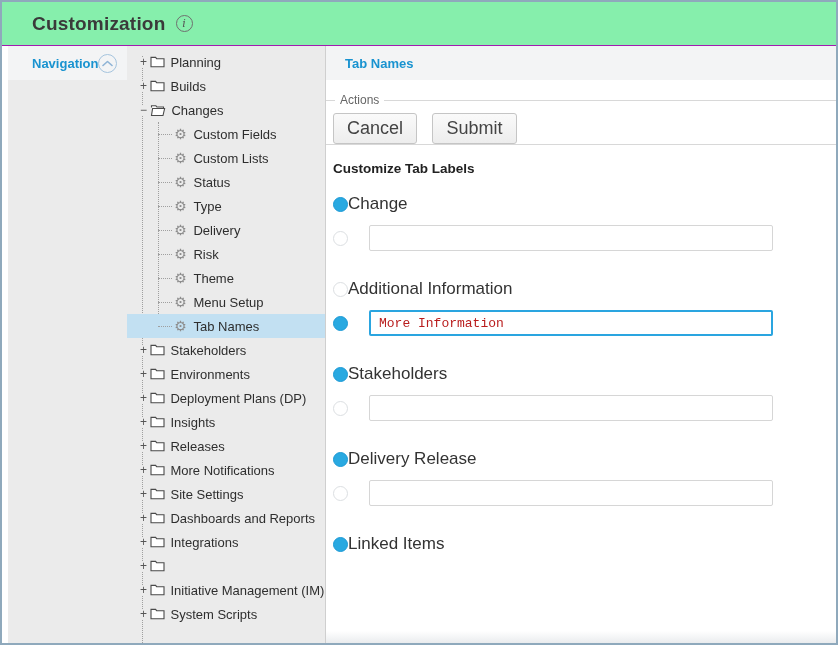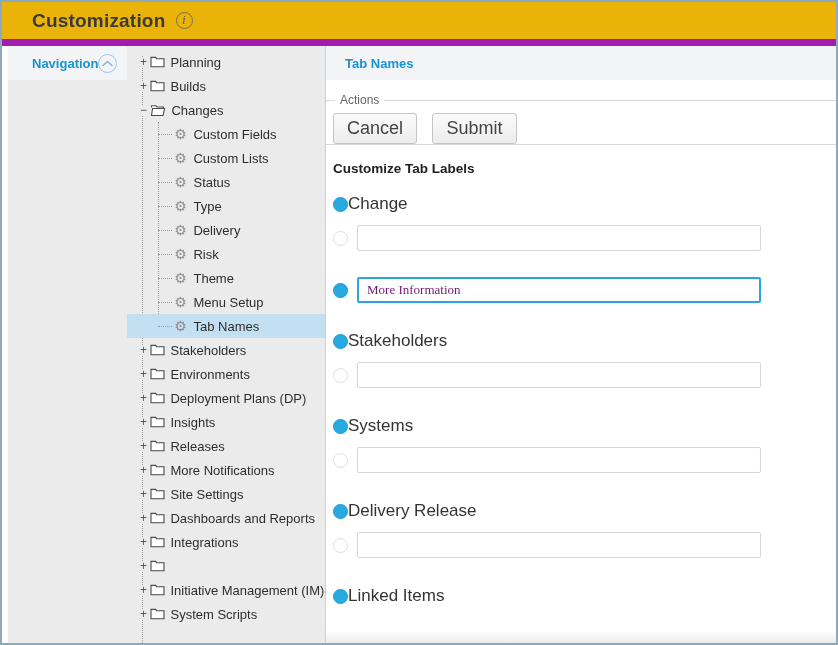--- a/index.html
+++ b/index.html
@@ -9,22 +9,22 @@
   .page {
     width:838px; height:645px;
     border:2px solid #8fa9bc;
     background:#fff;
     overflow:hidden;
     position:relative;
   }
 
   
   .title-bar {
-    height:44px; background:#eab308;
-    border-bottom:7px solid #a21caf;
+    height:44px; background:#86efac;
+    border-bottom:1px solid #a21caf;
     display:flex; align-items:center;
     padding-left:30px;
   }
   .title-bar h1 { font-size:19px; font-weight:bold; color:#3a3a3a; letter-spacing:.2px; }
   .info-icon {
     margin-left:10px; width:17px; height:17px; border:1.5px solid #6f6f6f;
     border-radius:50%; display:inline-flex; align-items:center; justify-content:center;
     font-family:"DejaVu Serif",serif; font-style:italic; font-size:11px; color:#555;
     line-height:1; cursor:pointer;
   }
@@ -103,23 +103,23 @@
   .input-row { margin-top:9px; height:26px; }
 
   .radio {
     width:15px; height:15px; border-radius:50%; flex:0 0 15px;
     background:#fff; border:1px solid #dcdfe2; cursor:pointer;
   }
   .radio.checked { background:#29a9e1; border-color:#1d9ad6; }
   .choice-label { font-size:17px; color:#333; }
 
   .custom-input {
-    margin-left:9px; width:404px; height:26px;
+    margin-left:21px; width:404px; height:26px;
     border:1px solid #d6d6d6; border-radius:2px;
-    font-family:Liberation Serif, serif; font-size:13px; color:#701a75;
+    font-family:Liberation Mono, monospace; font-size:13px; color:#b91c1c;
     padding:0 8px; outline:none; background:#fff;
   }
   .custom-input.focused { border:2px solid #2aa5e0; }
 </style>
 </head>
 <body>
 
 <div class="page">
 
   <div class="title-bar">
@@ -331,58 +331,52 @@
               <div class="choice-row">
                 <span class="radio checked"></span>
                 <span class="choice-label">Change</span>
               </div>
               <div class="choice-row input-row">
                 <span class="radio"></span>
                 <input class="custom-input" style="">
               </div>
             </div>
             <div class="tab-group">
+              <div class="choice-row">
+                <span class="radio"></span>
+                <span class="choice-label">Additional Information</span>
+              </div>
               <div class="choice-row input-row">
                 <span class="radio checked"></span>
                 <input class="custom-input focused" value="More Information" style="">
               </div>
             </div>
             <div class="tab-group">
               <div class="choice-row">
                 <span class="radio checked"></span>
                 <span class="choice-label">Stakeholders</span>
               </div>
               <div class="choice-row input-row">
                 <span class="radio"></span>
                 <input class="custom-input" style="">
               </div>
             </div>
             <div class="tab-group">
               <div class="choice-row">
                 <span class="radio checked"></span>
-                <span class="choice-label">Systems</span>
+                <span class="choice-label">Delivery Release</span>
               </div>
               <div class="choice-row input-row">
                 <span class="radio"></span>
                 <input class="custom-input" style="">
               </div>
             </div>
             <div class="tab-group">
               <div class="choice-row">
                 <span class="radio checked"></span>
-                <span class="choice-label">Delivery Release</span>
-              </div>
-              <div class="choice-row input-row">
-                <span class="radio"></span>
-                <input class="custom-input" style="">
-              </div>
-            </div>
-            <div class="tab-group">
-              <div class="choice-row">
-                <span class="radio checked"></span>
                 <span class="choice-label">Linked Items</span>
               </div>
             </div>
           </div>
       </div>
     </div>
 
   </div>
 </div>
 

